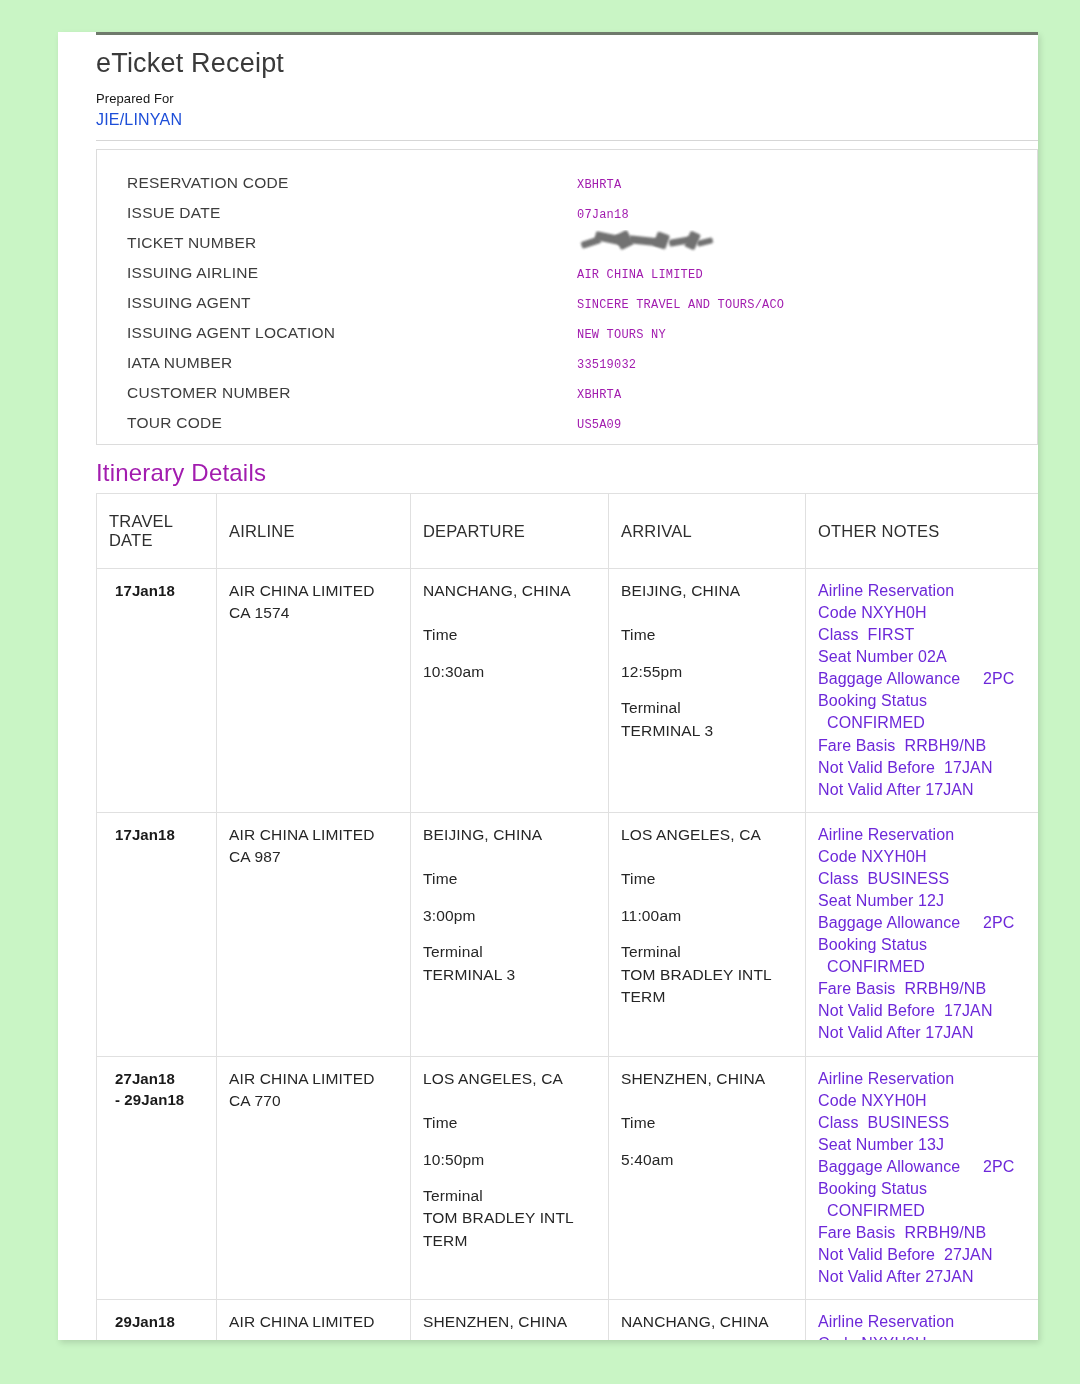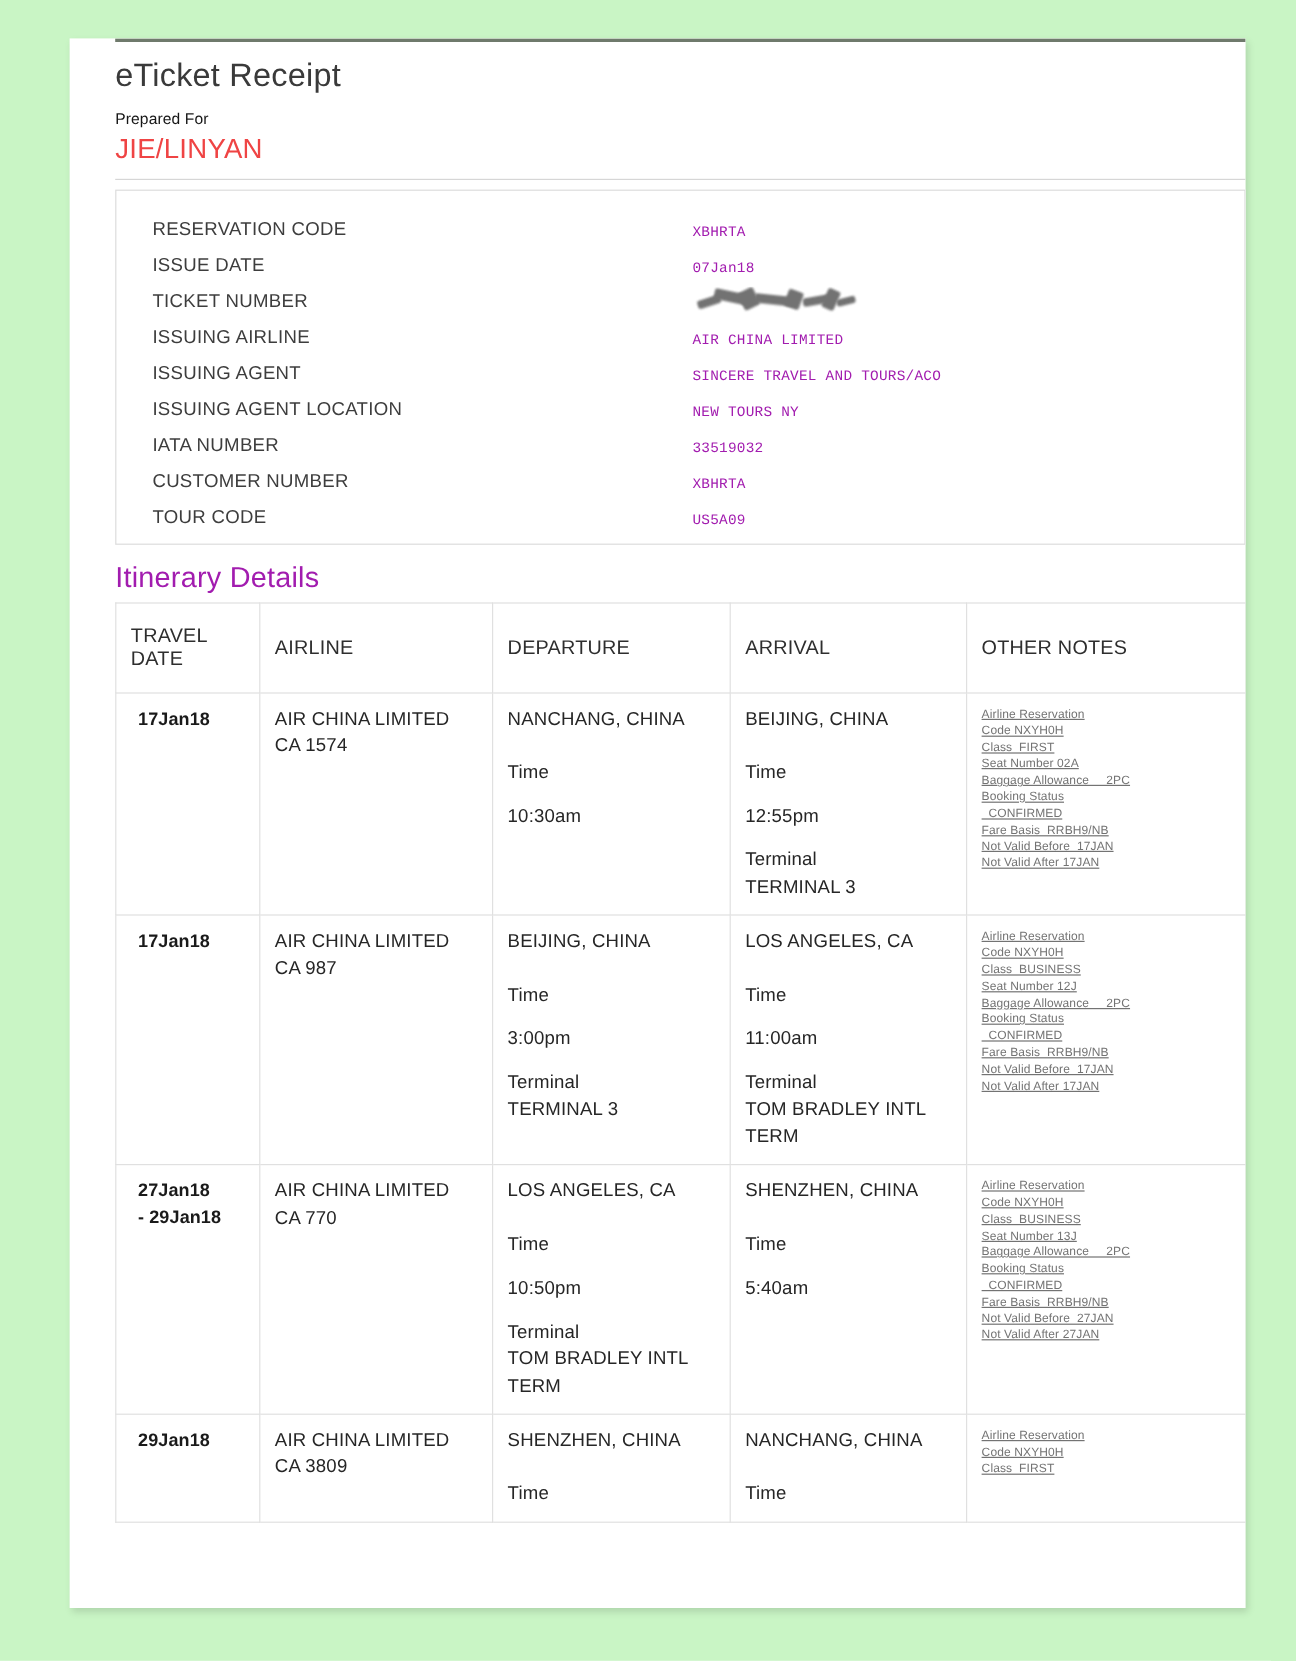--- a/index.html
+++ b/index.html
@@ -52,22 +52,22 @@
     padding: 0;
   }
   .prepared-label {
     font-size: 13px;
     font-weight: normal;
     color: #161616;
     margin: 12px 0 0 0;
     letter-spacing: 0.1px;
   }
   .prepared-name {
-    font-size: 23px;
-    color: #ef4444;
+    font-size: 16px;
+    color: #1d4ed8;
     margin: 5px 16px 0 0;
     letter-spacing: 0.2px;
   }
   .header-rule {
     margin-top: 11px;
     height: 1px;
     background: #d6d6d6;
     width: 100%;
   }
 
@@ -171,26 +171,25 @@
   .cell-body {
     font-size: 15.5px;
     color: #262626;
     line-height: 1.45;
     letter-spacing: 0.15px;
   }
   .cell-body .gap { height: 22px; }
   .cell-body .gap-sm { height: 14px; }
 
   .notes {
-    font-size: 10px;
-    color: #737373;
+    font-size: 16px;
+    color: #6d28d9;
     line-height: 1.38;
     letter-spacing: 0.1px;
     padding-left: 12px !important;
-    text-decoration: underline;
   }
   .notes div { white-space: pre; }
 </style>
 </head>
 <body>
 
 <div class="page">
   <div class="page-top-rule"></div>
 
   <div class="content">

